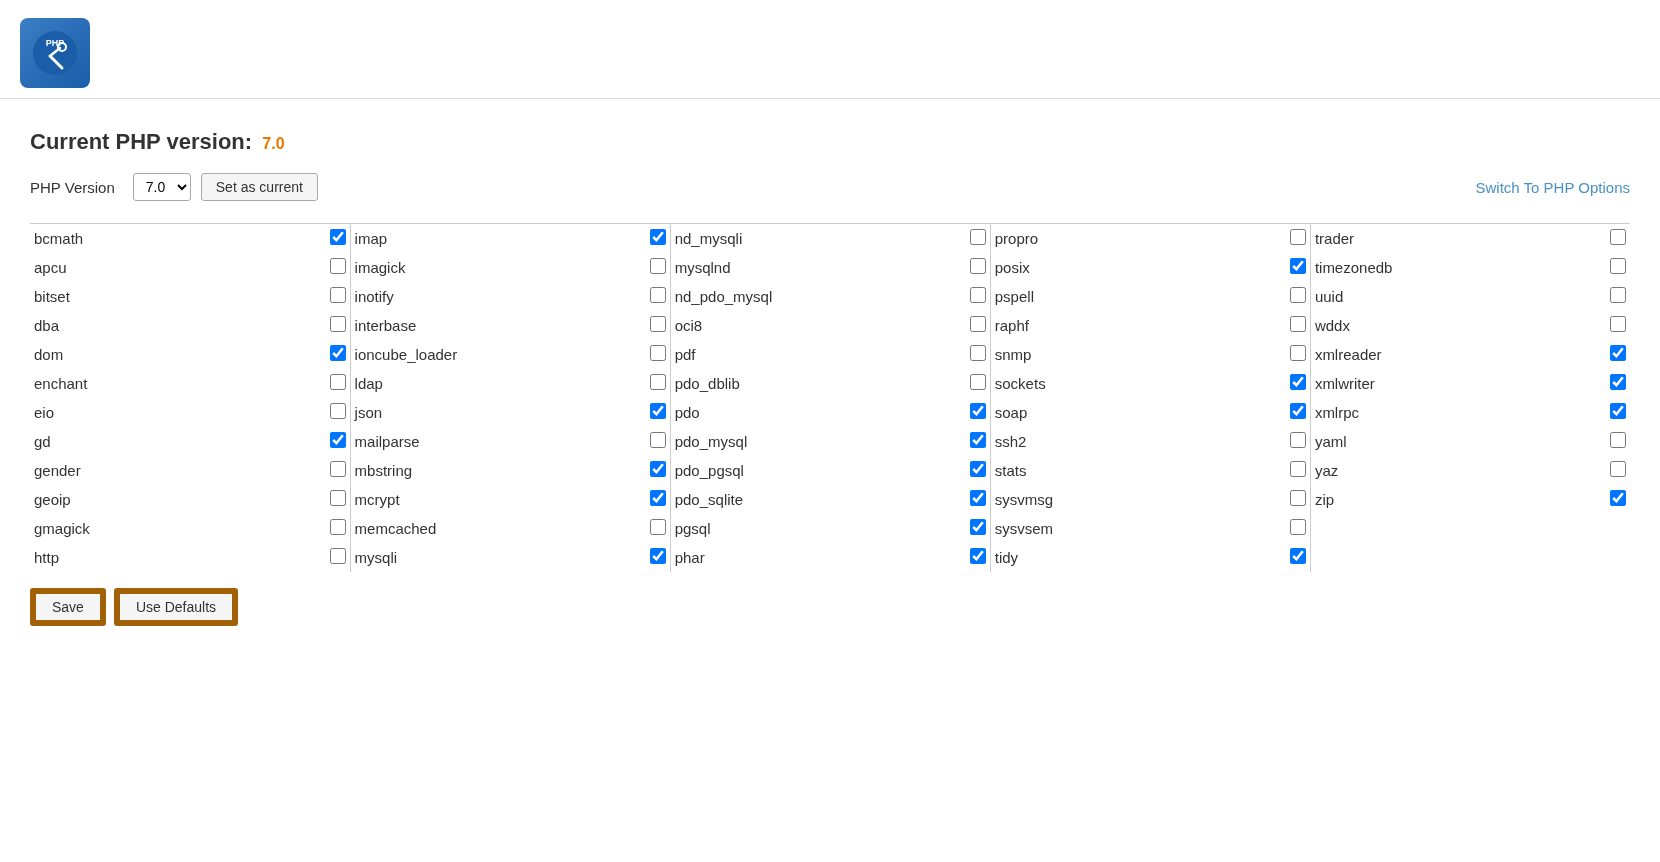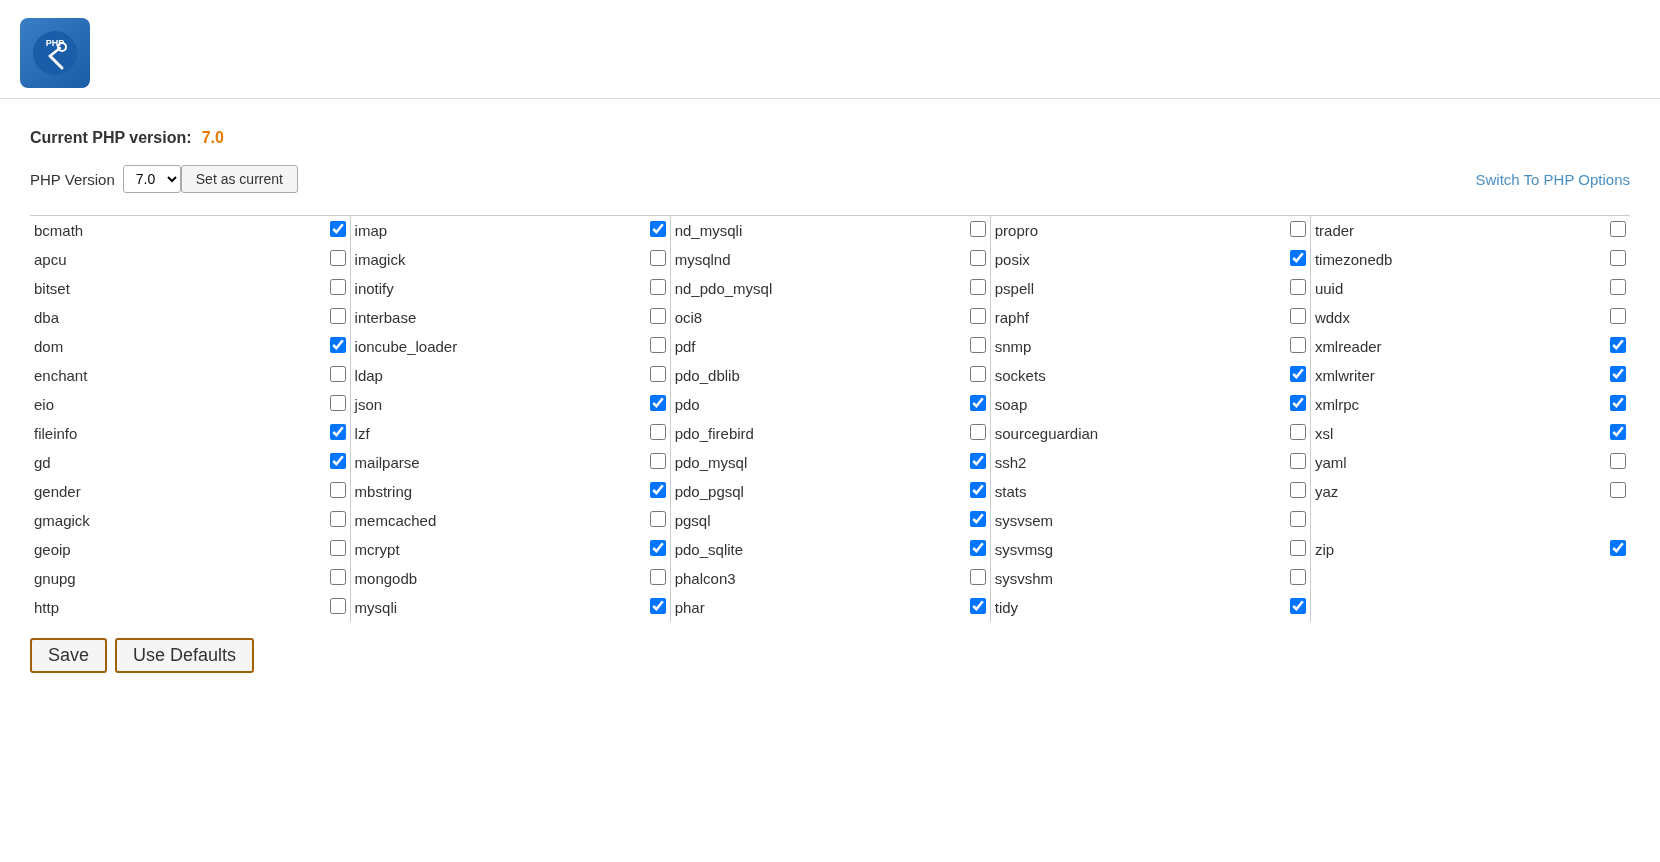--- a/index.html
+++ b/index.html
@@ -39,39 +39,40 @@
     }
     .main {
       padding: 30px 30px 20px 30px;
       background: #fff;
       min-height: 800px;
     }
     .current-version-row {
       margin-bottom: 18px;
     }
     .current-version-label {
-      font-size: 16px;
+      font-size: 22px;
       font-weight: bold;
       color: #333;
     }
     .current-version-value {
       font-size: 16px;
       font-weight: bold;
       color: #e87a00;
       margin-left: 6px;
     }
     .controls-row {
       display: flex;
       align-items: center;
       justify-content: space-between;
       margin-bottom: 22px;
     }
     .controls-left {
       display: flex;
       align-items: center;
+      gap: 10px;
     }
     .php-version-label {
       font-size: 15px;
       color: #333;
       margin-right: 8px;
     }
     select.version-select {
       font-size: 14px;
       padding: 4px 8px;
       border: 1px solid #aaa;
@@ -120,23 +121,23 @@
     }
     .col-divider {
       border-left: 1px solid #ccc;
     }
     .footer-btns {
       margin-top: 16px;
       display: flex;
       gap: 8px;
     }
     .footer-btns button {
-      font-size: 18px;
+      font-size: 14px;
       padding: 5px 16px;
-      border: 2px solid #a16207;
+      border: 6px solid #a16207;
       border-radius: 3px;
       background: #f5f5f5;
       cursor: pointer;
       color: #333;
     }
   </style>
 </head>
 <body>
 
 <div class="header">
@@ -255,32 +256,20 @@
           <td class="ext-name col-divider">json</td>
           <td class="ext-check"><input type="checkbox" checked="" style=""></td>
           <td class="ext-name col-divider">pdo</td>
           <td class="ext-check"><input type="checkbox" checked="" style=""></td>
           <td class="ext-name col-divider">soap</td>
           <td class="ext-check"><input type="checkbox" checked="" style=""></td>
           <td class="ext-name col-divider">xmlrpc</td>
           <td class="ext-check"><input type="checkbox" checked="" style=""></td>
         </tr>
         <tr>
-          <td class="ext-name">fileinfo</td>
-          <td class="ext-check"><input type="checkbox" checked="" style=""></td>
-          <td class="ext-name col-divider">lzf</td>
-          <td class="ext-check"><input type="checkbox" style=""></td>
-          <td class="ext-name col-divider">pdo_firebird</td>
-          <td class="ext-check"><input type="checkbox" style=""></td>
-          <td class="ext-name col-divider">sourceguardian</td>
-          <td class="ext-check"><input type="checkbox" style=""></td>
-          <td class="ext-name col-divider">xsl</td>
-          <td class="ext-check"><input type="checkbox" checked="" style=""></td>
-        </tr>
-        <tr>
           <td class="ext-name">gd</td>
           <td class="ext-check"><input type="checkbox" checked="" style=""></td>
           <td class="ext-name col-divider">mailparse</td>
           <td class="ext-check"><input type="checkbox" style=""></td>
           <td class="ext-name col-divider">pdo_mysql</td>
           <td class="ext-check"><input type="checkbox" checked="" style=""></td>
           <td class="ext-name col-divider">ssh2</td>
           <td class="ext-check"><input type="checkbox" style=""></td>
           <td class="ext-name col-divider">yaml</td>
           <td class="ext-check"><input type="checkbox" style=""></td>
@@ -291,51 +280,39 @@
           <td class="ext-name col-divider">mbstring</td>
           <td class="ext-check"><input type="checkbox" checked="" style=""></td>
           <td class="ext-name col-divider">pdo_pgsql</td>
           <td class="ext-check"><input type="checkbox" checked="" style=""></td>
           <td class="ext-name col-divider">stats</td>
           <td class="ext-check"><input type="checkbox" style=""></td>
           <td class="ext-name col-divider">yaz</td>
           <td class="ext-check"><input type="checkbox" style=""></td>
         </tr>
         <tr>
+          <td class="ext-name">geoip</td>
+          <td class="ext-check"><input type="checkbox" style=""></td>
+          <td class="ext-name col-divider">mcrypt</td>
+          <td class="ext-check"><input type="checkbox" checked="" style=""></td>
+          <td class="ext-name col-divider">pdo_sqlite</td>
+          <td class="ext-check"><input type="checkbox" checked="" style=""></td>
+          <td class="ext-name col-divider">sysvmsg</td>
+          <td class="ext-check"><input type="checkbox" style=""></td>
+          <td class="ext-name col-divider">zip</td>
+          <td class="ext-check"><input type="checkbox" checked="" style=""></td>
+        </tr>
+        <tr>
           <td class="ext-name">gmagick</td>
           <td class="ext-check"><input type="checkbox" style=""></td>
           <td class="ext-name col-divider">memcached</td>
           <td class="ext-check"><input type="checkbox" style=""></td>
           <td class="ext-name col-divider">pgsql</td>
           <td class="ext-check"><input type="checkbox" checked="" style=""></td>
           <td class="ext-name col-divider">sysvsem</td>
-          <td class="ext-check"><input type="checkbox" style=""></td>
-          <td class="ext-name col-divider"></td>
-          <td class="ext-check"></td>
-        </tr>
-        <tr>
-          <td class="ext-name">geoip</td>
-          <td class="ext-check"><input type="checkbox" style=""></td>
-          <td class="ext-name col-divider">mcrypt</td>
-          <td class="ext-check"><input type="checkbox" checked="" style=""></td>
-          <td class="ext-name col-divider">pdo_sqlite</td>
-          <td class="ext-check"><input type="checkbox" checked="" style=""></td>
-          <td class="ext-name col-divider">sysvmsg</td>
-          <td class="ext-check"><input type="checkbox" style=""></td>
-          <td class="ext-name col-divider">zip</td>
-          <td class="ext-check"><input type="checkbox" checked="" style=""></td>
-        </tr>
-        <tr>
-          <td class="ext-name">gnupg</td>
-          <td class="ext-check"><input type="checkbox" style=""></td>
-          <td class="ext-name col-divider">mongodb</td>
-          <td class="ext-check"><input type="checkbox" style=""></td>
-          <td class="ext-name col-divider">phalcon3</td>
-          <td class="ext-check"><input type="checkbox" style=""></td>
-          <td class="ext-name col-divider">sysvshm</td>
           <td class="ext-check"><input type="checkbox" style=""></td>
           <td class="ext-name col-divider"></td>
           <td class="ext-check"></td>
         </tr>
         <tr>
           <td class="ext-name">http</td>
           <td class="ext-check"><input type="checkbox" style=""></td>
           <td class="ext-name col-divider">mysqli</td>
           <td class="ext-check"><input type="checkbox" checked="" style=""></td>
           <td class="ext-name col-divider">phar</td>

